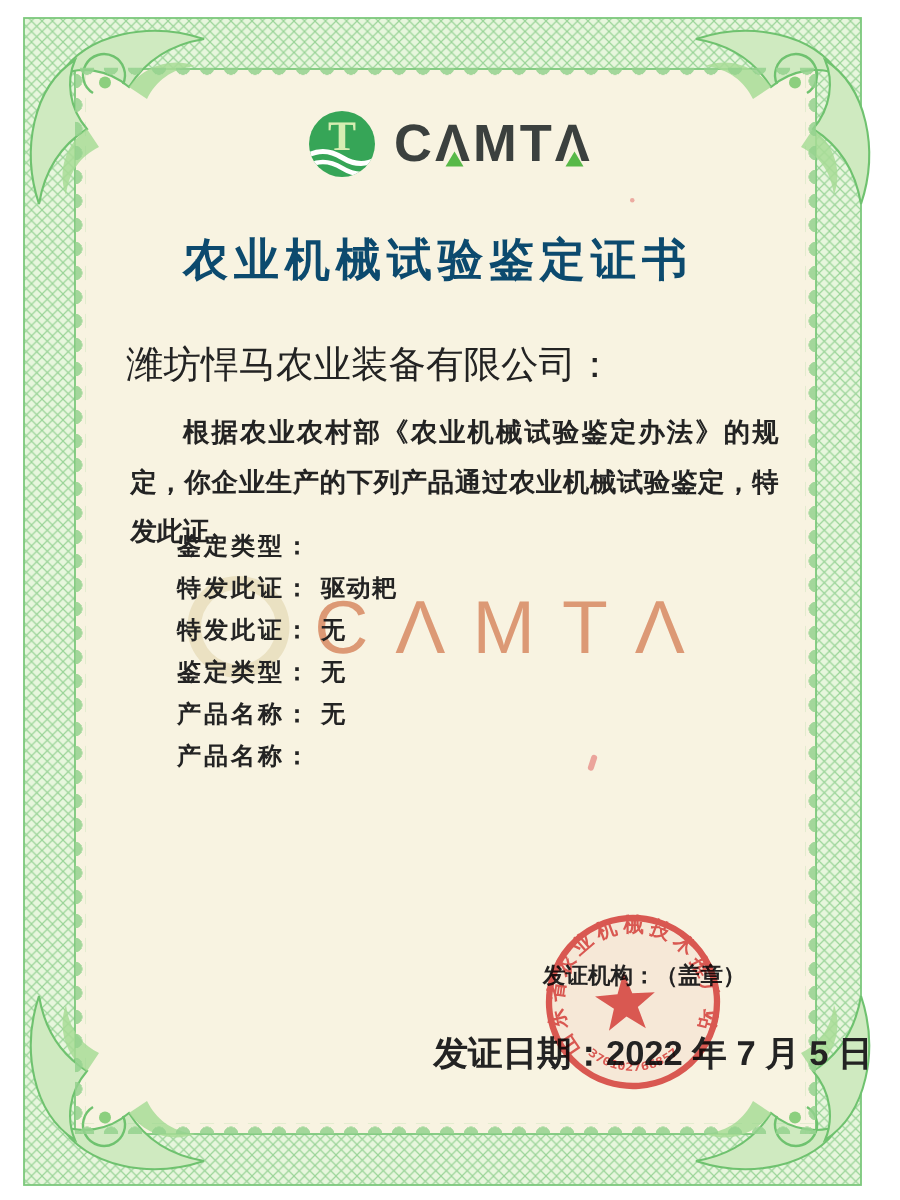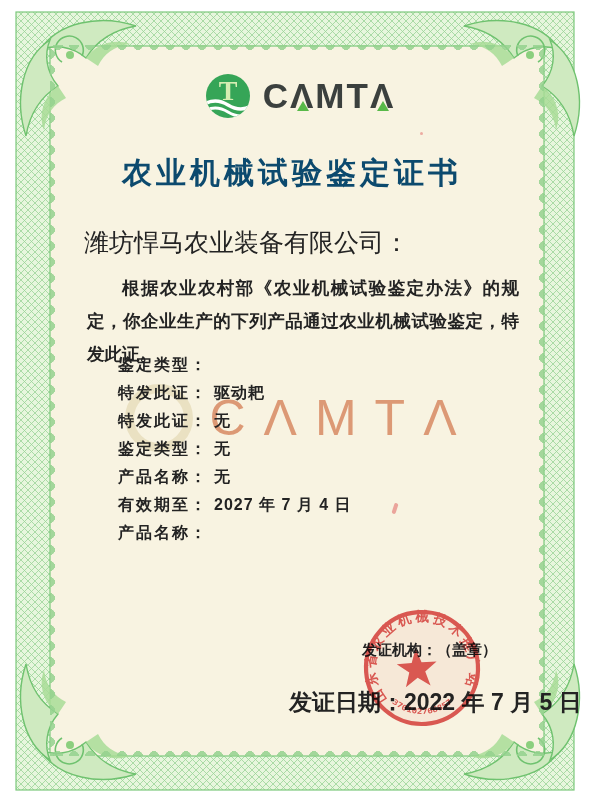--- a/index.html
+++ b/index.html
@@ -153,24 +153,20 @@
     </div>
     <div class="field-row">
       <span class="field-label">鉴定类型：</span>
       <span class="field-value">无</span>
     </div>
     <div class="field-row">
       <span class="field-label">产品名称：</span>
       <span class="field-value">无</span>
     </div>
     <div class="field-row">
-      <span class="field-label">有效期至：</span>
-      <span class="field-value">2027 年 7 月 4 日</span>
-    </div>
-    <div class="field-row">
       <span class="field-label">产品名称：</span>
     </div>
   </div>
 
   <div class="issuer-line">
     <span>发证机构：</span><span>（盖章）</span>
   </div>
   <div class="date-line">
     <span>发证日期：</span><span>2022 年 7 月 5 日</span>
   </div>

